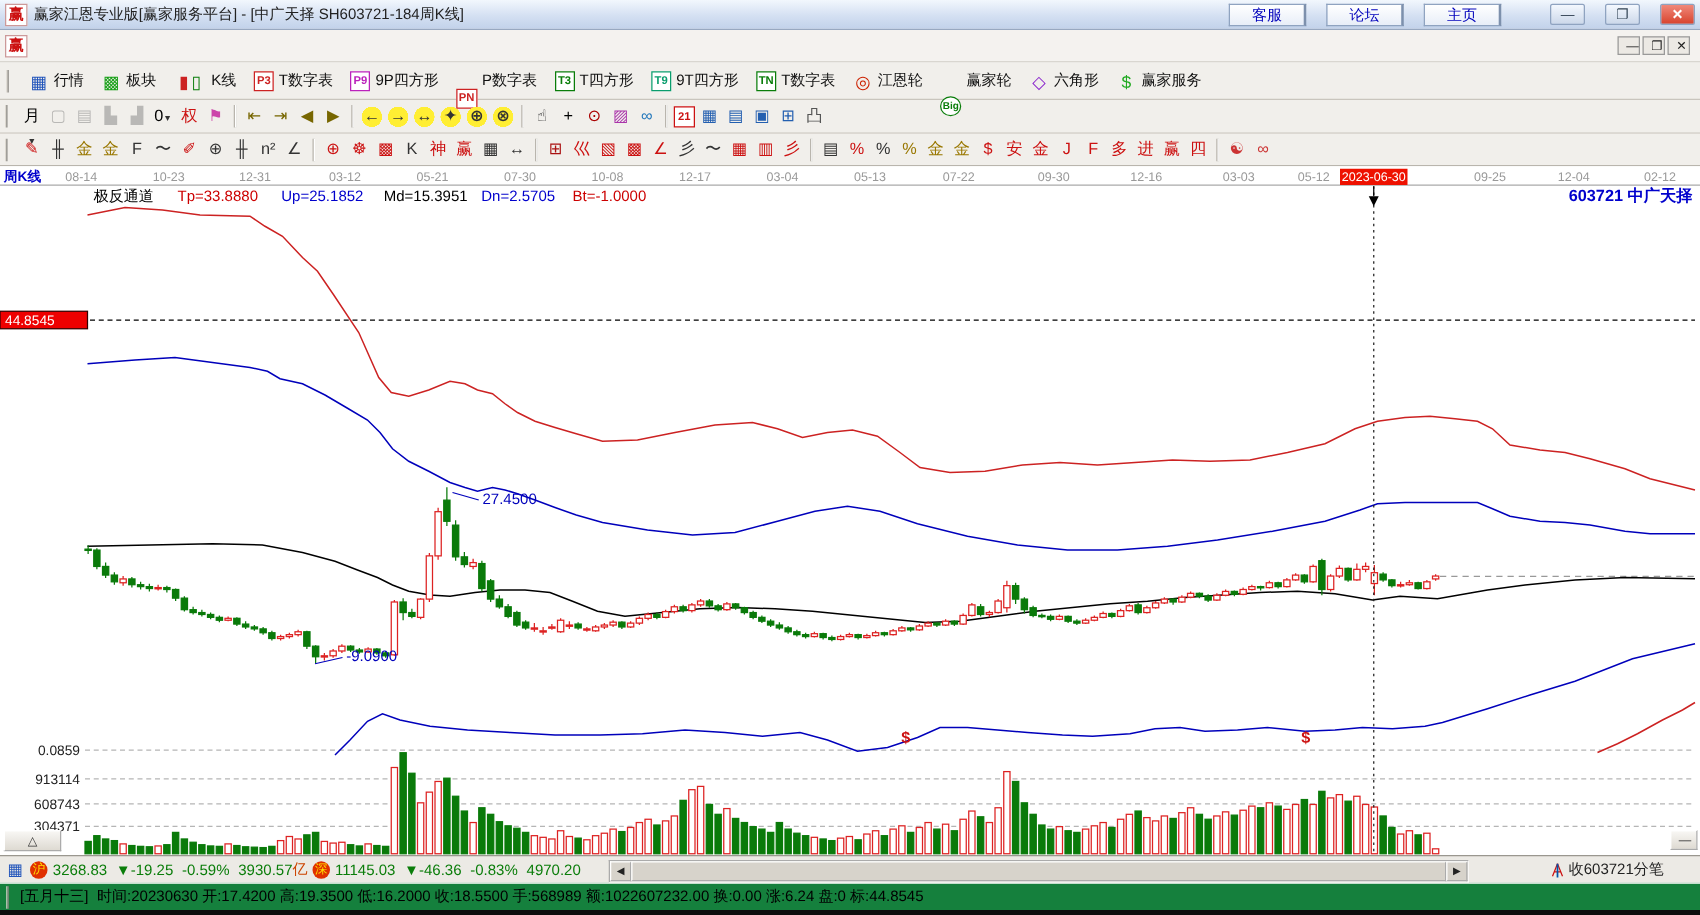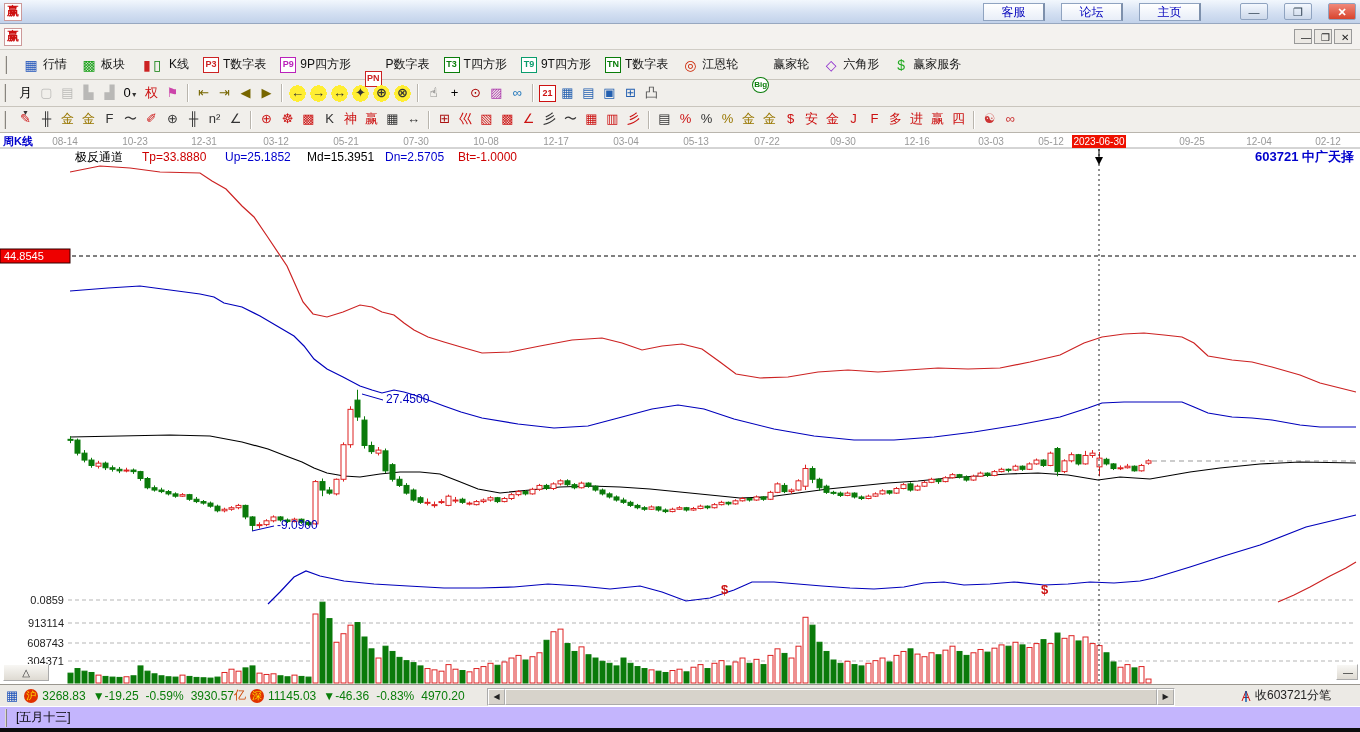--- a/index.html
+++ b/index.html
@@ -51,30 +51,31 @@
   .idx-table-ic{color:#2255bb;font-size:13px;margin:0 2px;}
   .mkt-badge{display:inline-block;width:14px;height:14px;border-radius:50%;background:#e03000;color:#ffe000;
              font-size:10px;line-height:14px;text-align:center;margin:0 4px;}
   .idx-unit{color:#cc4400;}
   .hscroll{position:absolute;left:487px;top:3px;width:686px;height:16px;background:#e5e2dc;
            border:1px inset #fff;display:flex;align-items:stretch;}
   .hs-btn{width:15px;background:#d7d3cb;border:1px outset #fff;font-size:8px;line-height:13px;text-align:center;
           color:#222;cursor:pointer;}
   .hs-thumb{flex:1;background:#d7d3cb;border:1px outset #fff;cursor:grab;}
   .idx-right{position:absolute;left:1240px;top:2px;display:flex;align-items:center;gap:3px;color:#222;font-size:12px;}
-  .statusbar{box-sizing:border-box;height:22px;background:#c4b5fd;border-top:1px solid #fff;
+  .statusbar{box-sizing:border-box;height:22px;background:#15803d;border-top:1px solid #fff;
              display:flex;align-items:center;font-size:12px;color:#000;padding:0 4px;white-space:nowrap;}
   .blackstrip{height:4px;background:#0d0d0d;}
   .sp{display:inline-block;width:7px;}
 </style>
 </head>
 <body>
 
 <div class="titlebar">
   <span class="app-logo">赢</span>
+  <span class="title-text">赢家江恩专业版[赢家服务平台] - [中广天择  SH603721-184周K线]</span>
   <div class="tb-right">
     <button class="svc-btn">客服</button>
     <button class="svc-btn">论坛</button>
     <button class="svc-btn">主页</button>
     <span class="sp"></span>
     <button class="winbtn">—</button>
     <button class="winbtn">❐</button>
     <button class="winbtn close">✕</button>
   </div>
 </div>
@@ -819,14 +820,15 @@
       <path d="M6 2 L6 13" stroke="#0055aa" stroke-width="1.4" fill="none"></path>
     </svg>
     <span>收603721分笔</span>
   </div>
 </div>
 
 <div class="statusbar">
   <span class="grip"></span>
   <span>[五月十三]</span>
   <span class="sp"></span>
+  <span>时间:20230630 开:17.4200 高:19.3500 低:16.2000 收:18.5500 手:568989 额:1022607232.00 换:0.00 涨:6.24 盘:0 标:44.8545</span>
 </div>
 <div class="blackstrip"></div>
 
 </body></html>

